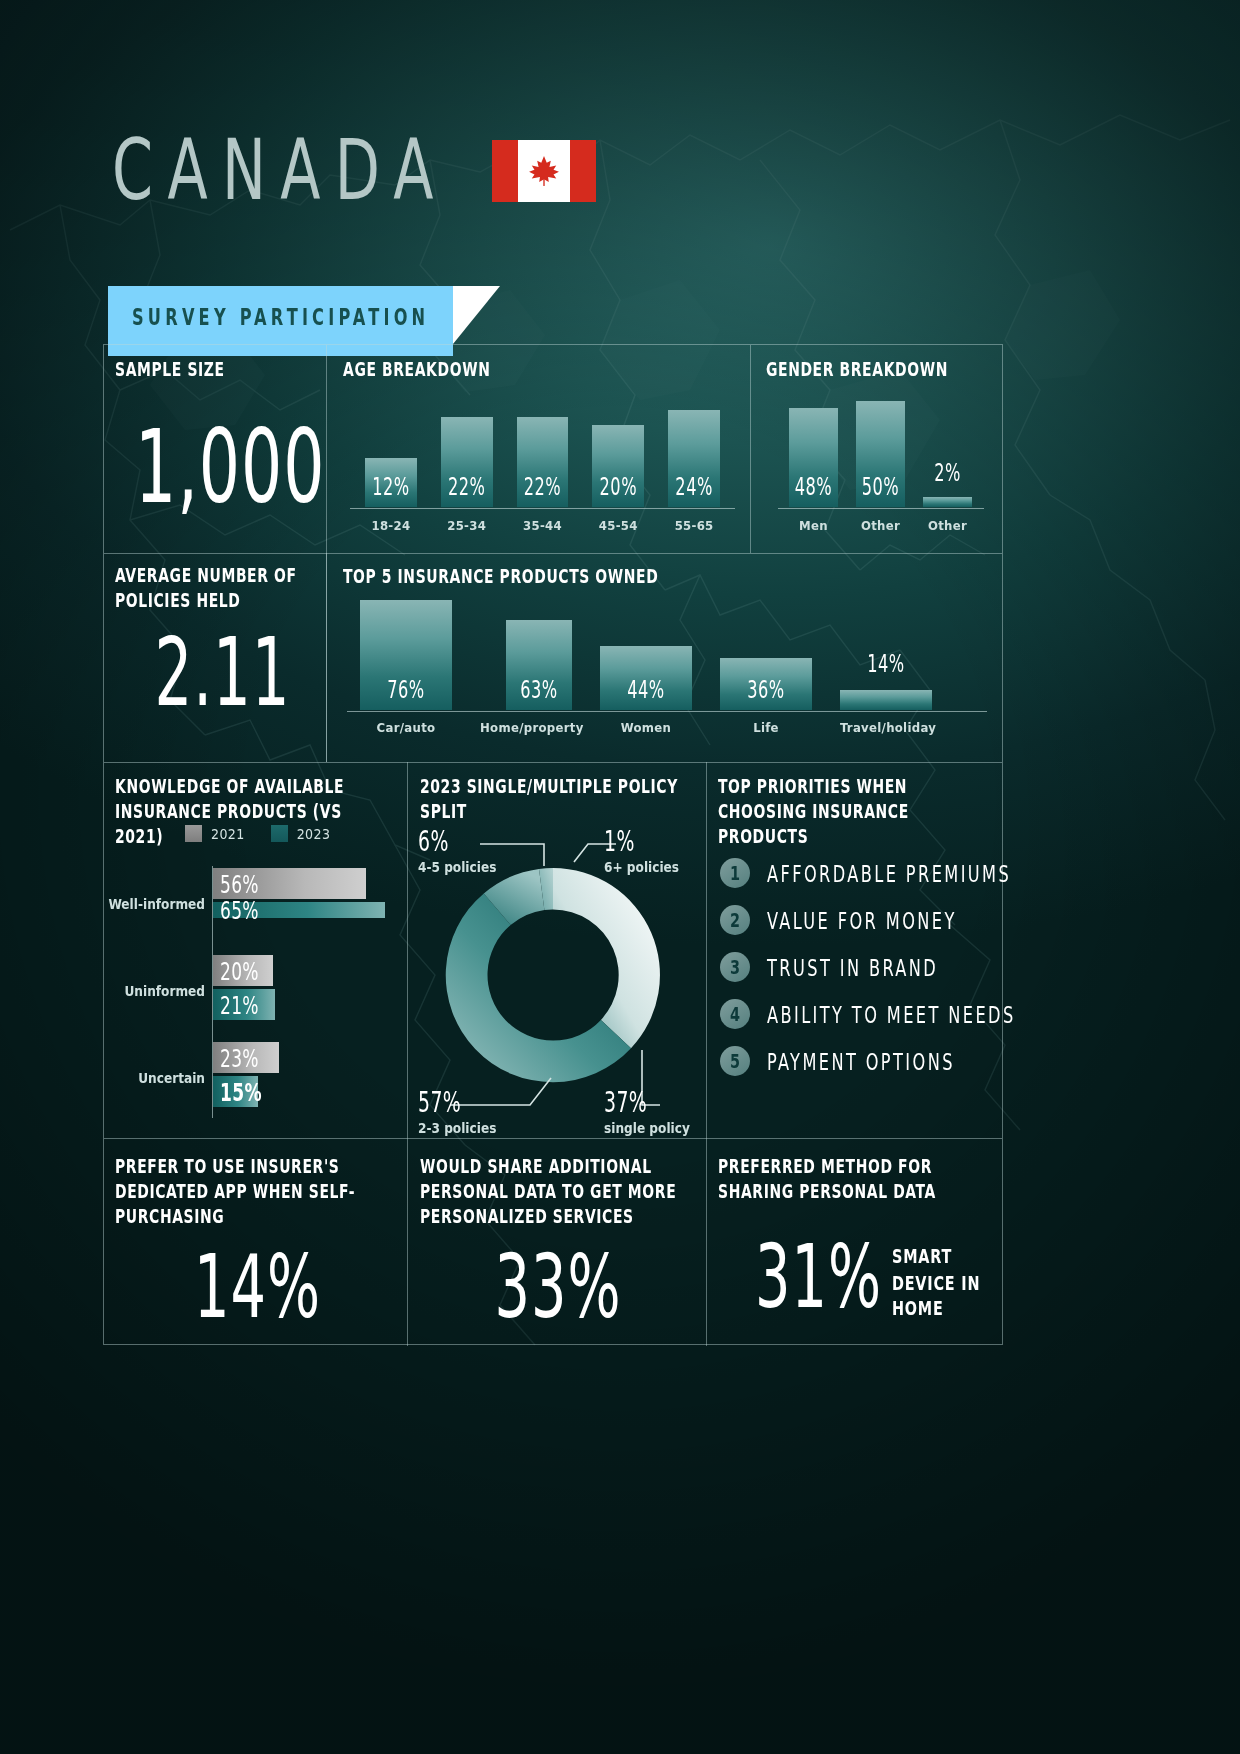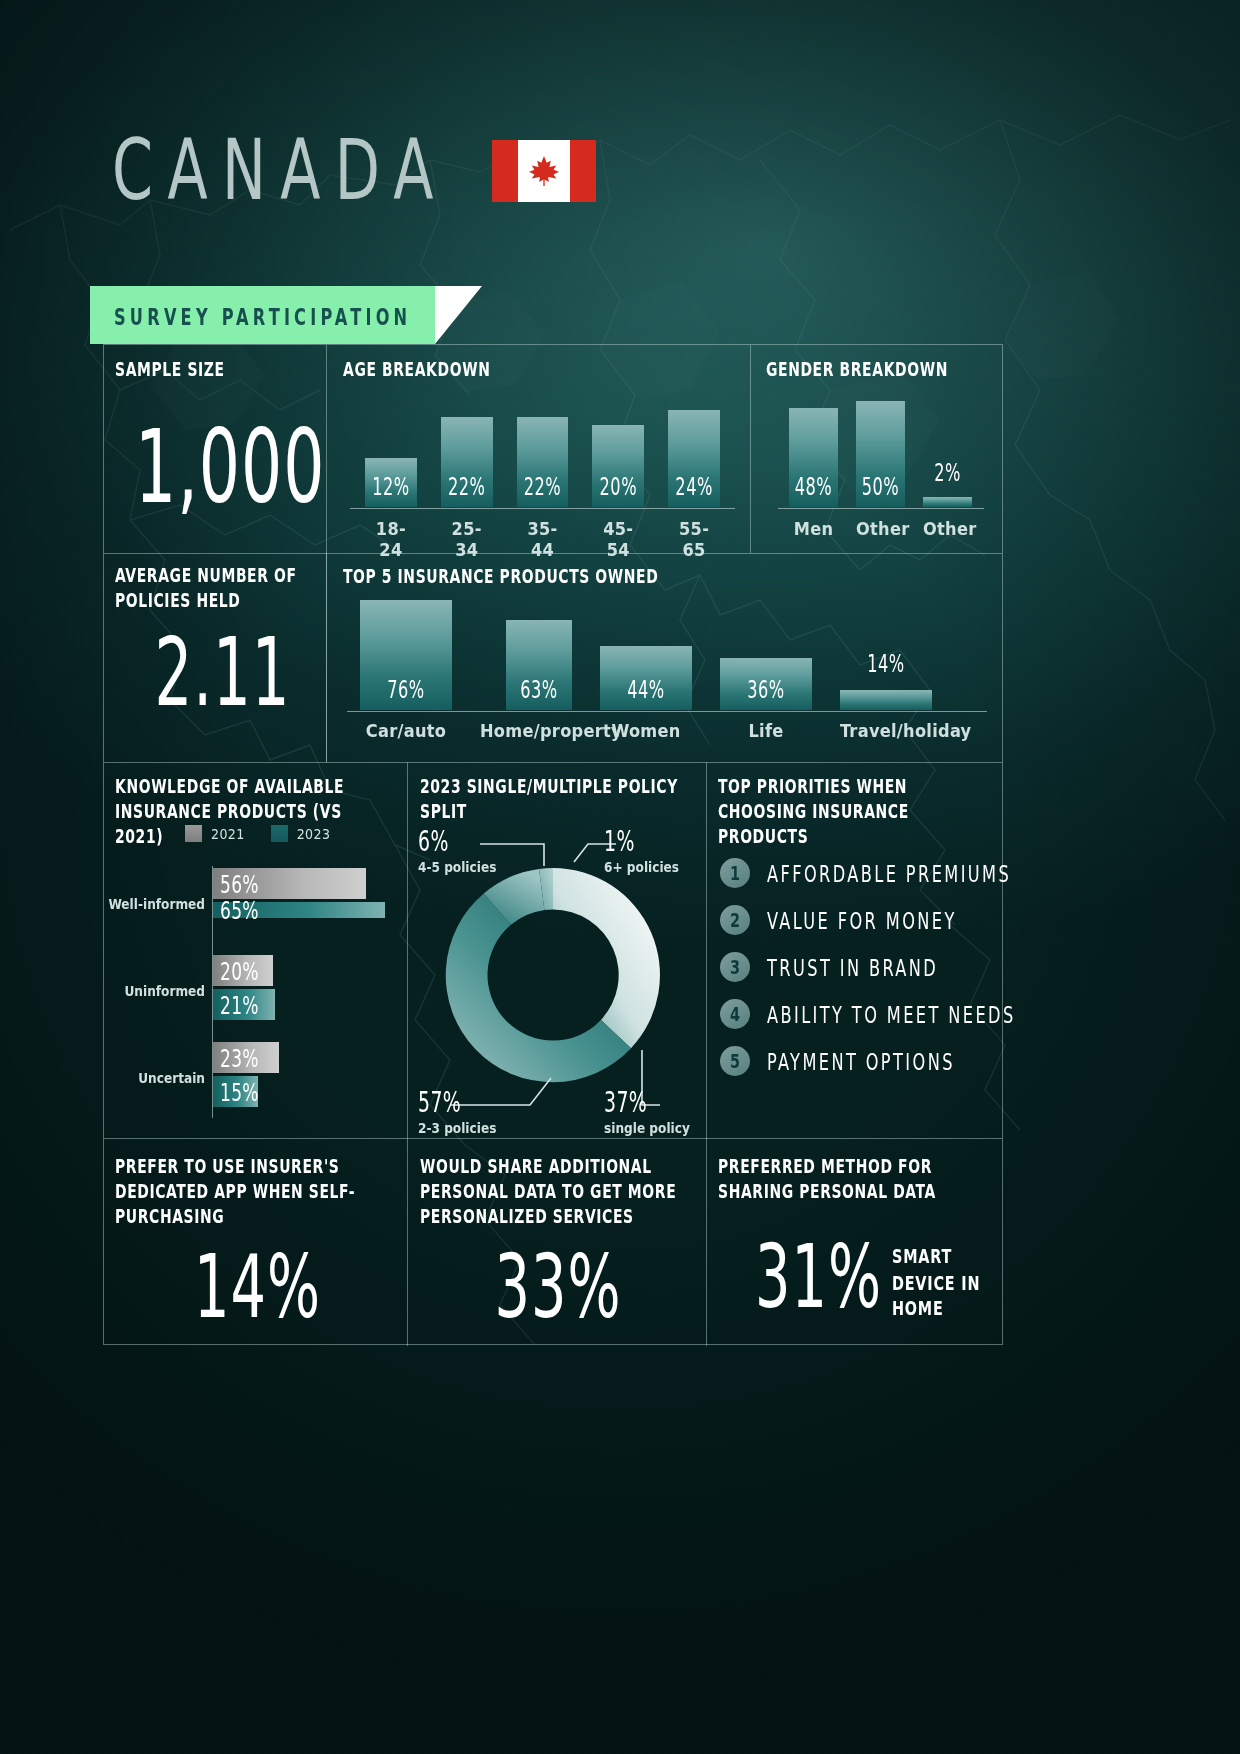--- a/index.html
+++ b/index.html
@@ -29,21 +29,21 @@
     font-size:68px; font-weight:400; letter-spacing:15px;
     color:#b4c7c6;
     transform:scaleY(1.22) scaleX(.96); transform-origin:left center;
   }
   .flag { width:104px; height:62px; position:relative; background:#fff; flex:0 0 auto; }
   .flag .bar { position:absolute; top:0; bottom:0; width:26px; background:#d52b1e; }
   .flag .bl { left:0; } .flag .br { right:0; }
   .flag .leaf { position:absolute; left:50%; top:50%; transform:translate(-50%,-50%); }
 
   
-  .banner { position:absolute; left:90px; top:286px; width:345px; height:58px; background:#86efac; }
+  .banner { position:absolute; left:108px; top:286px; width:345px; height:70px; background:#7dd3fc; }
   .banner:after { content:""; position:absolute; right:-47px; top:0; width:0;height:0;
     border-top:58px solid #fff; border-right:47px solid transparent; }
   .banner-text {
     position:absolute; left:24px; top:17px;
     font-family:"Liberation Sans Narrow","DejaVu Sans Condensed","Liberation Sans",sans-serif;
     font-size:18px; letter-spacing:4.2px; color:#17504f; font-weight:700;
     transform:scaleY(1.28); transform-origin:left top;
   }
 
   
@@ -74,21 +74,21 @@
   }
   .bval {
     font-family:"Liberation Sans Narrow","DejaVu Sans Condensed","Liberation Sans",sans-serif;
     font-size:18px; color:#fff; padding-bottom:5px; letter-spacing:.5px;
     transform:scaleY(1.34); transform-origin:center bottom;
   }
   .axis { position:absolute; height:1px; background:rgba(200,222,221,.6); }
   .xlab {
     position:absolute; display:flex;
     font-family:"Liberation Sans Narrow","DejaVu Sans Condensed","Liberation Sans",sans-serif;
-    font-size:18px; font-weight:700; color:#cfe0df; letter-spacing:.3px;
+    font-size:13px; font-weight:700; color:#cfe0df; letter-spacing:.3px;
   }
   .xlab > div { text-align:center; }
 
   
   .legend { position:absolute; display:flex; gap:26px; align-items:center; }
   .lg { display:flex; align-items:center; gap:9px;
     font-family:"Liberation Sans Narrow","DejaVu Sans Condensed","Liberation Sans",sans-serif;
     font-size:14px; color:#d5e4e3; letter-spacing:.4px; }
   .sw { width:17px;height:17px; display:block; }
   .sw.g { background:linear-gradient(180deg,#9a9a9a,#7e7e7e); }
@@ -354,21 +354,21 @@
       <span class="hbv">20%</span>
       </div>
     <div class="hb t" style="left:213px; top:989px; width:62px; height:31px;">
       <span class="hbv">21%</span>
       </div>
     <div class="hb-cat" style="left:100px; top:983px; width:105px;">Uninformed</div>
 
     <div class="hb g" style="left:213px; top:1042px; width:66px; height:31px;">
       <span class="hbv">23%</span>
       </div>
-    <div class="hb t" style="left:213px; top:1076px; width:45px; height:31px;">
+    <div class="hb t" style="left:213px; top:1076px; width:45px; height:31px;font-weight:bold;">
       <span class="hbv">15%</span>
       </div>
     <div class="hb-cat" style="left:100px; top:1070px; width:105px;">Uncertain</div>
   </div>
 
   <div class="cell" style="left:420px; top:775px; width:275px;">
     <div class="chead">2023 SINGLE/MULTIPLE POLICY SPLIT</div>
   </div>
 
   <svg style="position:absolute; left:438px; top:860px;" width="230" height="230" viewBox="0 0 230 230">

